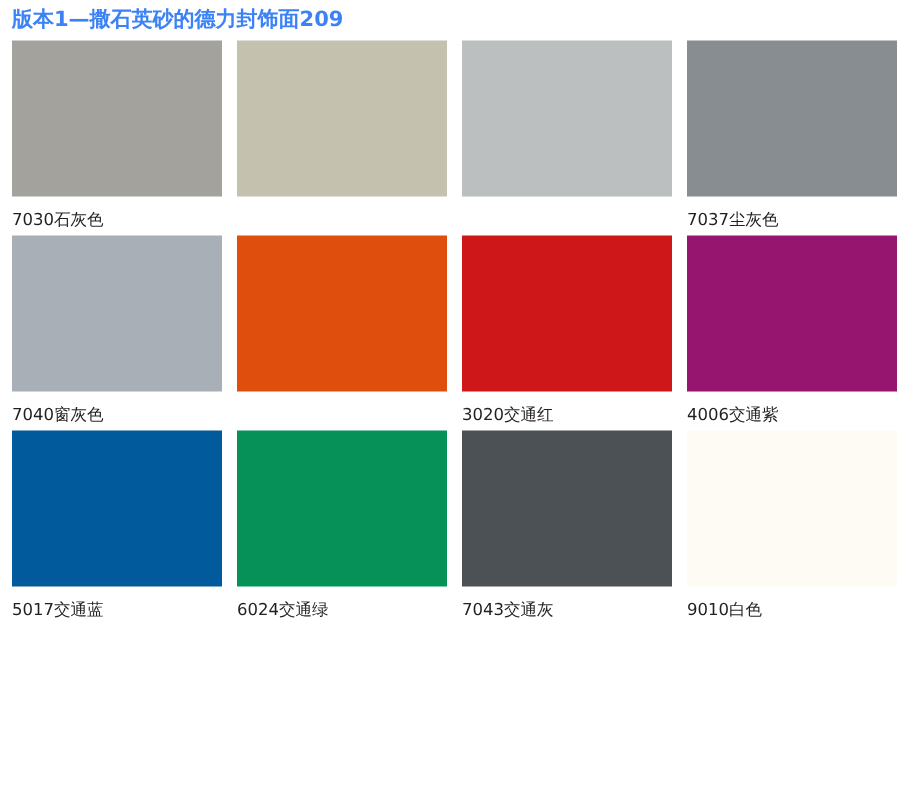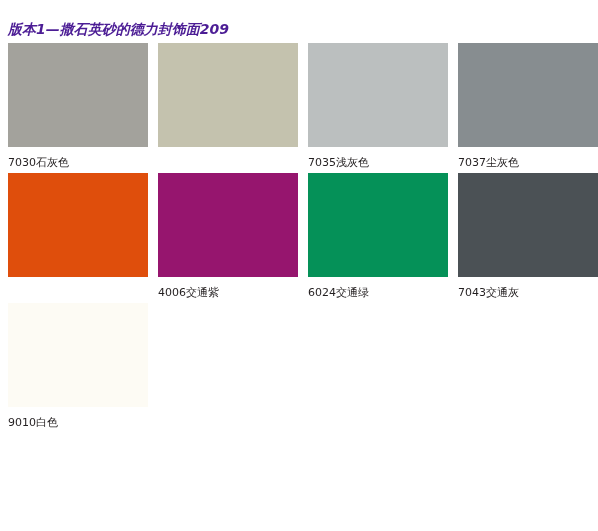--- a/index.html
+++ b/index.html
@@ -21,25 +21,24 @@
     width: 598px;
     height: 531px;
     box-sizing: border-box;
     padding: 0;
   }
 
   .page-title {
     font-size: 14px;
     line-height: 18px;
     font-weight: 700;
-    color: #4c1d95;
-    padding: 20px 0 0 8px;
+    color: #3b82f6;
+    padding: 4px 0 0 8px;
     letter-spacing: 0px;
     white-space: nowrap;
-    font-style: italic;
   }
 
   .swatch-grid {
     margin-top: 5px;
     display: grid;
     grid-template-columns: repeat(4, 150px);
     grid-auto-rows: 130px;
     column-gap: 0px;
     row-gap: 0px;
     padding-left: 8px;
@@ -86,40 +85,51 @@
       <div class="swatch-label">7030石灰色</div>
     </div>
 
 
     <div class="swatch-cell">
       <div class="swatch-chip" style="background-color: rgb(196, 194, 174);"></div>
     </div>
 
     <div class="swatch-cell">
       <div class="swatch-chip" style="background-color: rgb(187, 191, 191);"></div>
-      <div class="swatch-label">7035浅灰色</div>
     </div>
 
     <div class="swatch-cell">
       <div class="swatch-chip" style="background-color: rgb(135, 141, 144);"></div>
       <div class="swatch-label">7037尘灰色</div>
     </div>
 
+    <div class="swatch-cell">
+      <div class="swatch-chip" style="background-color: rgb(168, 175, 183);"></div>
+      <div class="swatch-label">7040窗灰色</div>
+    </div>
 
 
     <div class="swatch-cell">
       <div class="swatch-chip" style="background-color: rgb(223, 78, 12);"></div>
     </div>
 
+    <div class="swatch-cell">
+      <div class="swatch-chip" style="background-color: rgb(205, 23, 25);"></div>
+      <div class="swatch-label">3020交通红</div>
+    </div>
 
     <div class="swatch-cell">
       <div class="swatch-chip" style="background-color: rgb(150, 21, 110);"></div>
       <div class="swatch-label">4006交通紫</div>
     </div>
 
+    <div class="swatch-cell">
+      <div class="swatch-chip" style="background-color: rgb(0, 90, 156);"></div>
+      <div class="swatch-label">5017交通蓝</div>
+    </div>
 
     <div class="swatch-cell">
       <div class="swatch-chip" style="background-color: rgb(5, 145, 88);"></div>
       <div class="swatch-label">6024交通绿</div>
     </div>
 
     <div class="swatch-cell">
       <div class="swatch-chip" style="background-color: rgb(75, 81, 85);"></div>
       <div class="swatch-label">7043交通灰</div>
     </div>

